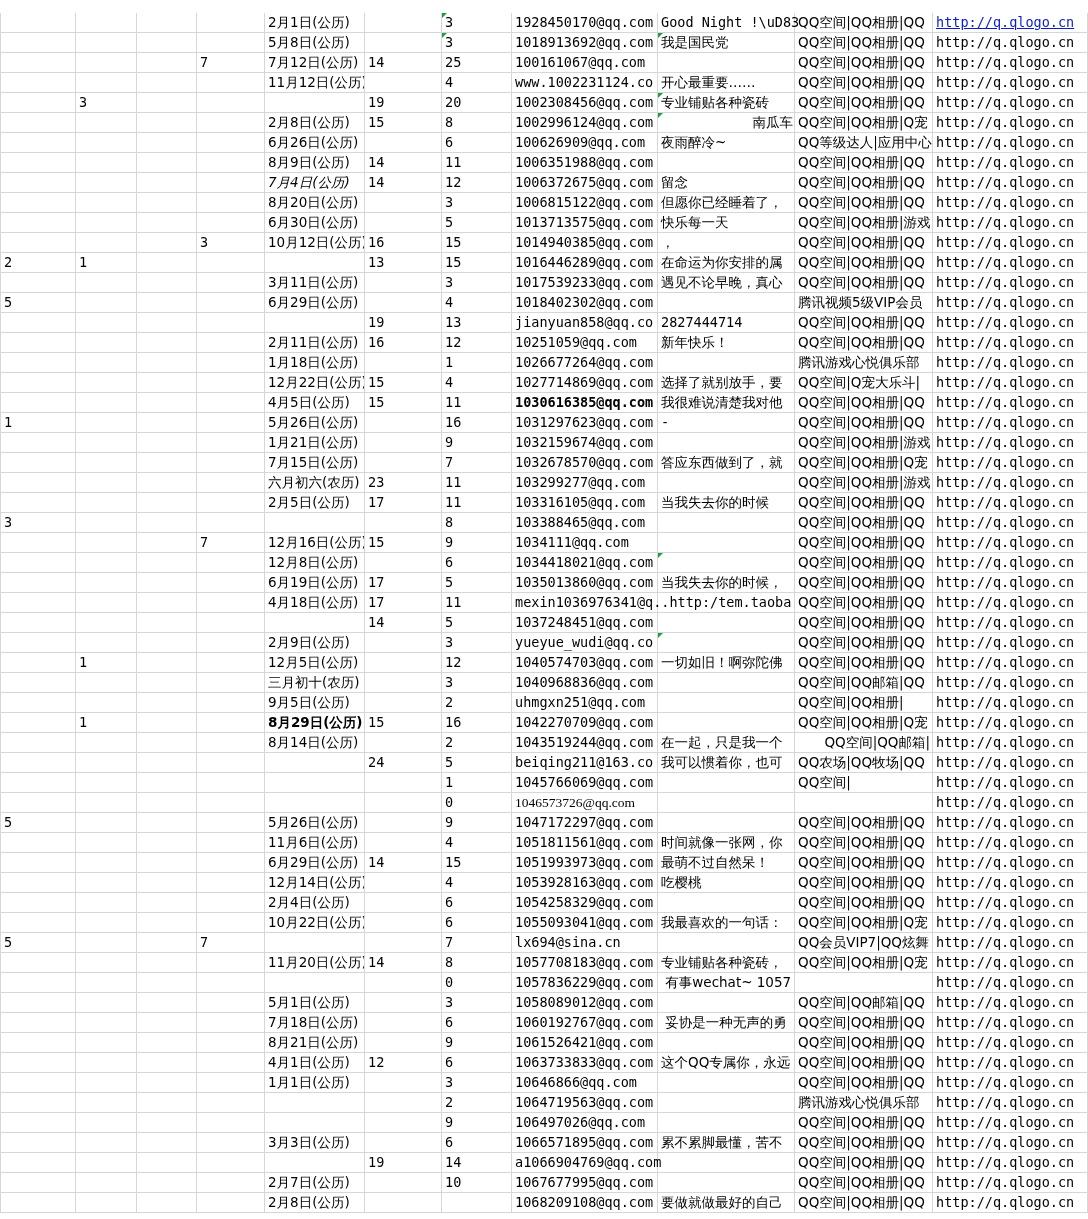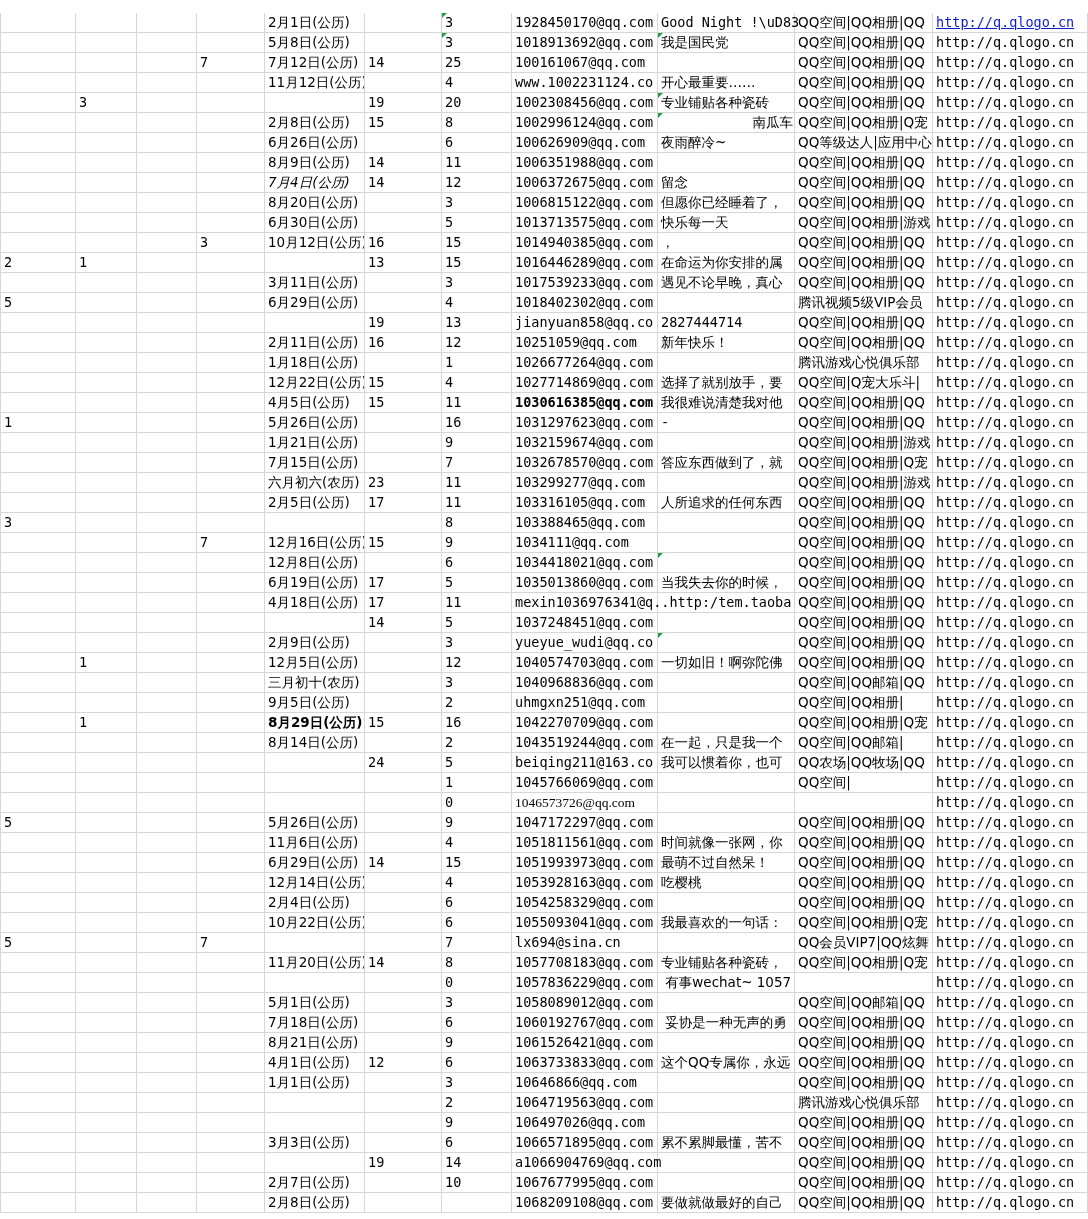--- a/index.html
+++ b/index.html
@@ -360,21 +360,21 @@
       </div>
       <div class="row">
         <div class="cell" style="width: 76px;"></div>
         <div class="cell" style="width: 61px;"></div>
         <div class="cell" style="width: 60px;"></div>
         <div class="cell" style="width: 68px;"></div>
         <div class="cell" style="width: 100px;">2月5日(公历)</div>
         <div class="cell ascii" style="width: 77px;">17</div>
         <div class="cell ascii" style="width: 70px;">11</div>
         <div class="cell ascii ovf" style="width: 146px;">103316105@qq.com</div>
-        <div class="cell ovf" style="width: 137px;">人所追求的任何东西</div>
+        <div class="cell ovf" style="width: 137px;">当我失去你的时候</div>
         <div class="cell" style="width: 138px;">QQ空间|QQ相册|QQ</div>
         <div class="cell ascii" style="width: 155px;">http://q.qlogo.cn</div>
       </div>
       <div class="row">
         <div class="cell ascii" style="width: 76px;">3</div>
         <div class="cell" style="width: 61px;"></div>
         <div class="cell" style="width: 60px;"></div>
         <div class="cell" style="width: 68px;"></div>
         <div class="cell" style="width: 100px;"></div>
         <div class="cell" style="width: 77px;"></div>
@@ -517,21 +517,21 @@
       <div class="row">
         <div class="cell" style="width: 76px;"></div>
         <div class="cell" style="width: 61px;"></div>
         <div class="cell" style="width: 60px;"></div>
         <div class="cell" style="width: 68px;"></div>
         <div class="cell" style="width: 100px;">8月14日(公历)</div>
         <div class="cell" style="width: 77px;"></div>
         <div class="cell ascii" style="width: 70px;">2</div>
         <div class="cell ascii ovf" style="width: 146px;">1043519244@qq.com</div>
         <div class="cell ovf" style="width: 137px;">在一起，只是我一个</div>
-        <div class="cell" style="width: 138px;">QQ空间|QQ邮箱|</div>
+        <div class="cell" style="width: 138px; text-align: right;">QQ空间|QQ邮箱|</div>
         <div class="cell ascii" style="width: 155px;">http://q.qlogo.cn</div>
       </div>
       <div class="row">
         <div class="cell" style="width: 76px;"></div>
         <div class="cell" style="width: 61px;"></div>
         <div class="cell" style="width: 60px;"></div>
         <div class="cell" style="width: 68px;"></div>
         <div class="cell" style="width: 100px;"></div>
         <div class="cell ascii" style="width: 77px;">24</div>
         <div class="cell ascii" style="width: 70px;">5</div>

